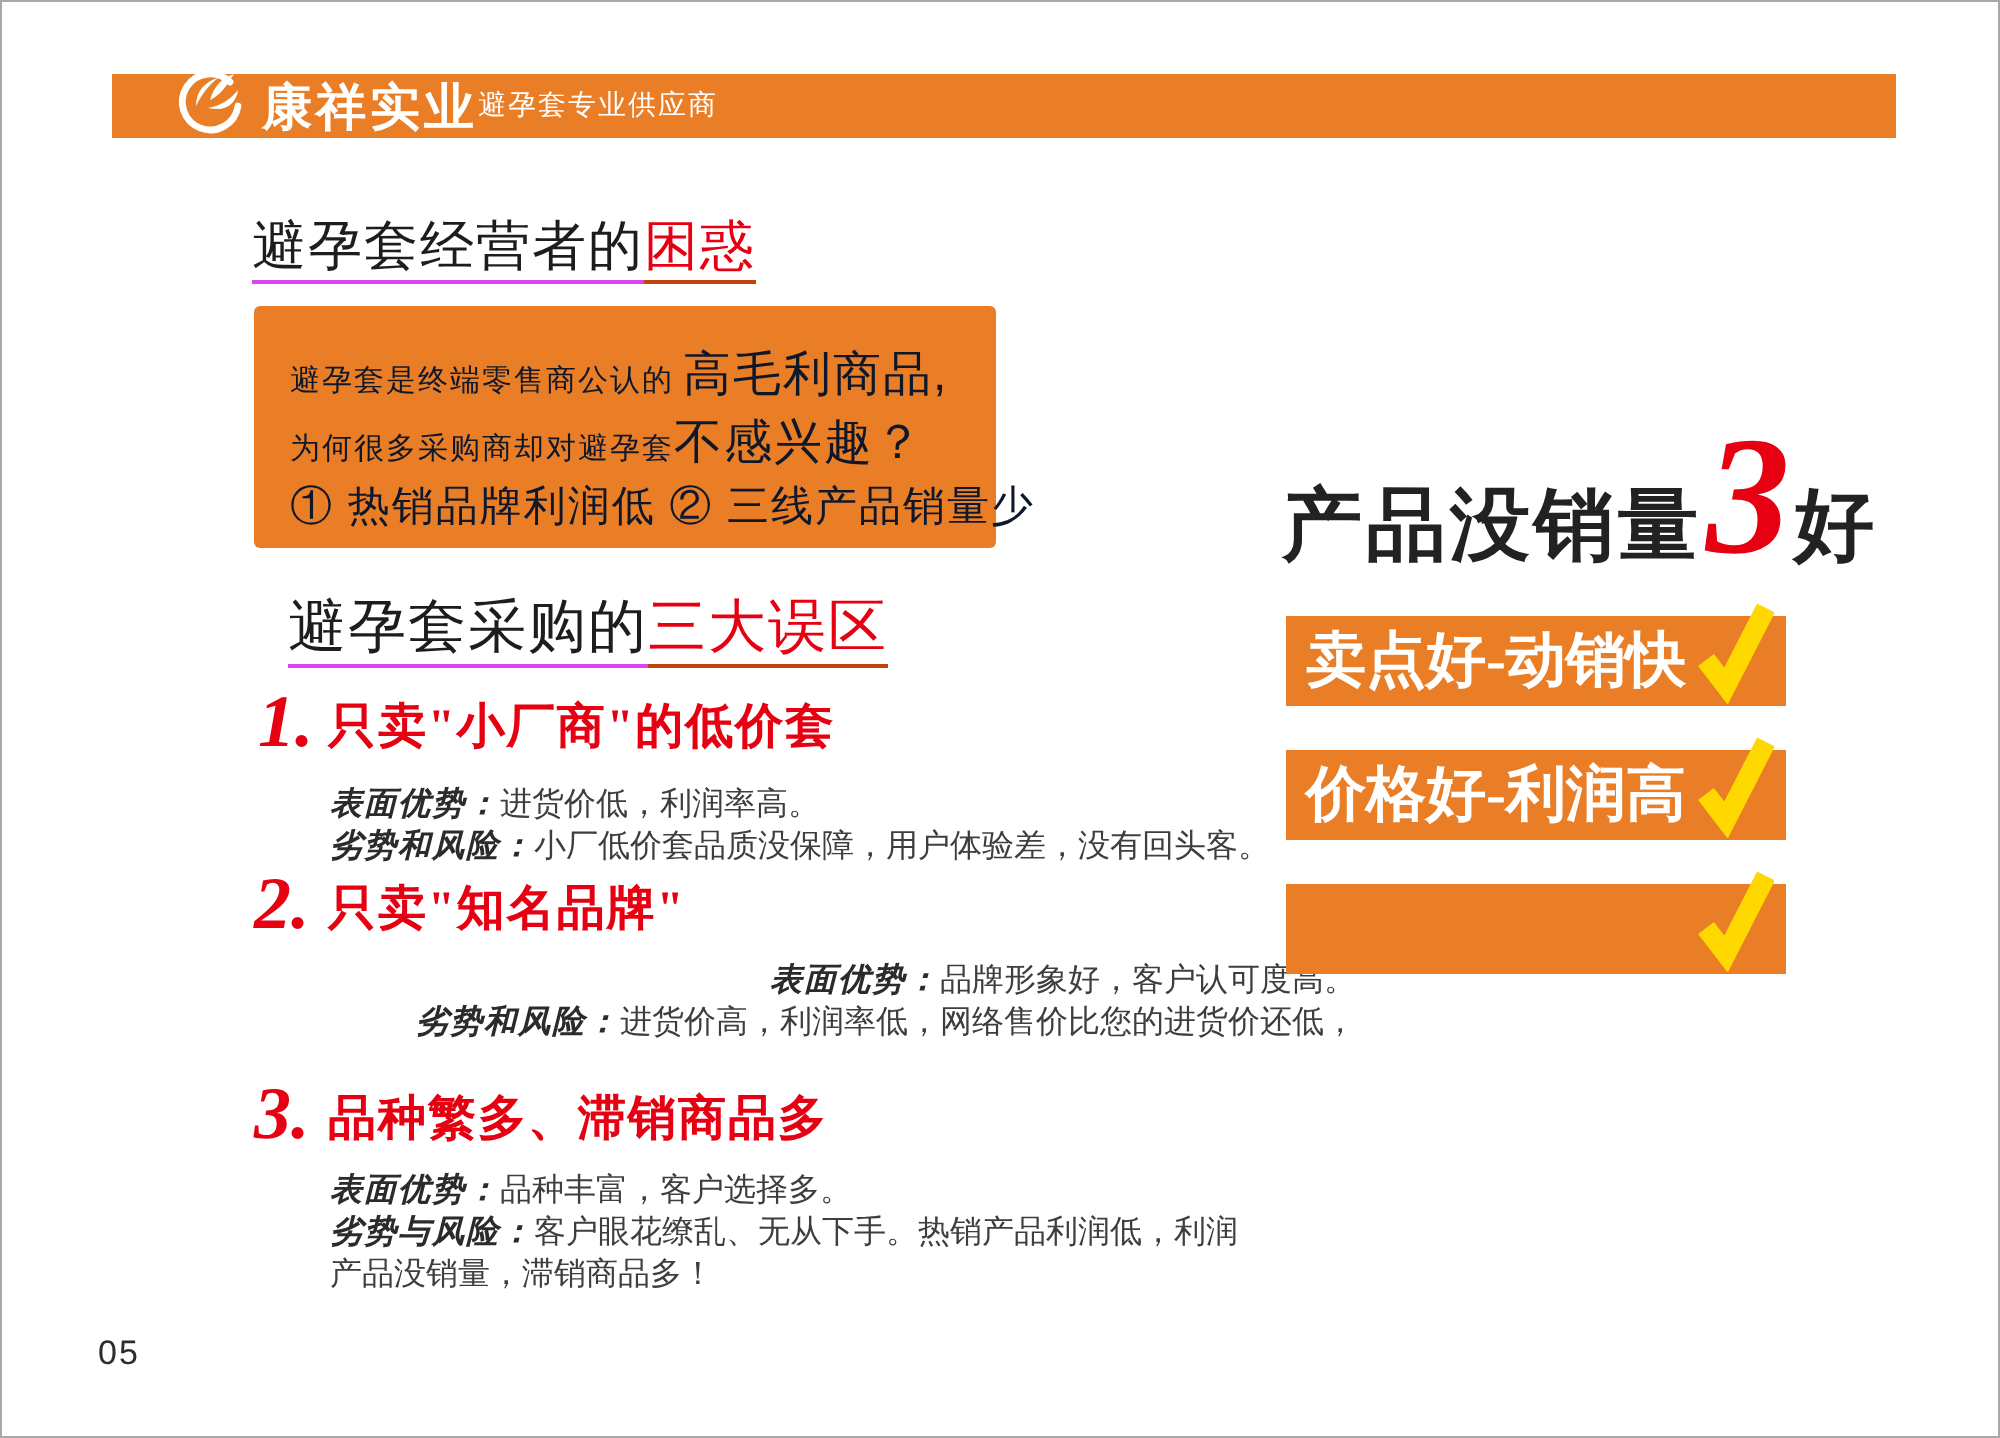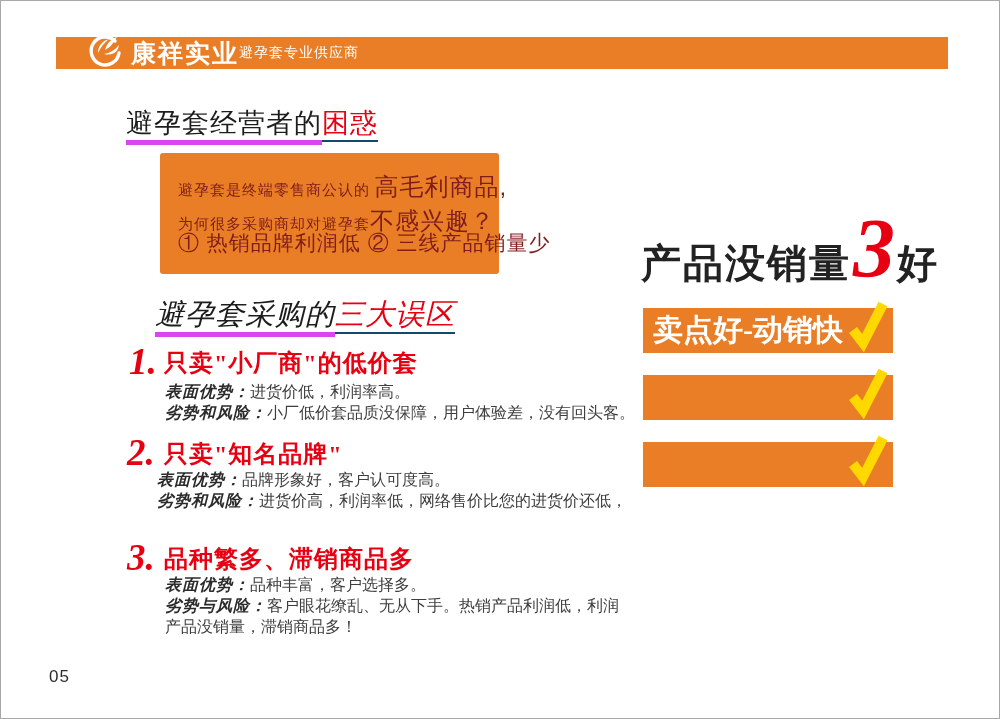--- a/index.html
+++ b/index.html
@@ -12,35 +12,35 @@
     position:absolute;left:55px;top:36px;width:892px;height:32px;
     background:#E97E26;display:flex;align-items:center;justify-content:flex-start;
     padding:0 14px 0 30px;box-sizing:border-box;overflow:visible;
   }
   .brand-wrap{display:flex;align-items:center;gap:9px;}
   .logo-svg{width:36px;height:36px;margin-top:-2px;}
   .brand-name{color:#fff;font-size:25px;font-weight:bold;letter-spacing:2px;}
   .tagline{color:#fff;font-size:14px;letter-spacing:1px;}
   
   .title1{position:absolute;left:125px;top:103px;font-size:27px;line-height:38px;white-space:nowrap;color:#1d1d1d;letter-spacing:1px;}
-  .title2{position:absolute;left:154px;top:294px;font-size:29px;line-height:38px;white-space:nowrap;color:#1d1d1d;letter-spacing:1px;font-style:italic;}
-  .t-black{border-bottom:5px solid #d946ef;padding-bottom:2px;text-align:center;}
-  .t-red{color:#E60012;border-bottom:2px solid #0c4a6e;padding-bottom:2px;}
+  .title2{position:absolute;left:143px;top:294px;font-size:29px;line-height:38px;white-space:nowrap;color:#1d1d1d;letter-spacing:1px;}
+  .t-black{border-bottom:2px solid #d946ef;padding-bottom:2px;text-align:center;}
+  .t-red{color:#E60012;border-bottom:2px solid #c2410c;padding-bottom:2px;}
   
-  .orange-box{position:absolute;left:126px;top:152px;width:339px;height:121px;background:#E97E26;border-radius:3px;color:#7f1d1d;margin-left:33px;}
+  .orange-box{position:absolute;left:126px;top:152px;width:371px;height:121px;background:#E97E26;border-radius:3px;color:#0f172a;}
   .ob-line{position:absolute;left:18px;white-space:nowrap;}
   .ob-line1{top:18px;}
   .ob-line2{top:52px;}
-  .ob-line3{top:76px;font-size:21px;letter-spacing:1px;}
+  .ob-line3{top:86px;font-size:21px;letter-spacing:1px;}
   .ob-small{font-size:15px;letter-spacing:1px;}
   .ob-large{font-size:24px;letter-spacing:1px;}
   
   .item-num{position:absolute;font-family:"Liberation Serif",serif;font-style:italic;font-weight:bold;font-size:37px;color:#E60012;}
   .item-head{position:absolute;font-family:"Liberation Serif",serif;font-weight:bold;font-size:24px;color:#E60012;white-space:nowrap;letter-spacing:1px;}
-  .item-body{position:absolute;width:505px;font-size:16px;line-height:21px;color:#3E3E3E;}
+  .item-body{position:absolute;width:505px;font-size:16px;line-height:21px;color:#3E3E3E;margin-top:11px;}
   .lbl{font-family:"Liberation Serif",serif;font-style:italic;font-weight:bold;color:#2b2b2b;letter-spacing:1px;}
   .body-line{min-height:21px;}
   
   .sel-title{position:absolute;left:640px;top:206px;white-space:nowrap;line-height:1;}
   .sel-black{font-family:"Liberation Serif",serif;font-weight:bold;font-size:40px;color:#222;letter-spacing:2px;vertical-align:baseline;}
   .sel-three{font-family:"Liberation Serif",serif;font-style:italic;font-weight:bold;font-size:84px;color:#E60012;vertical-align:baseline;margin:0 2px;}
   .benefit{
     position:absolute;left:642px;width:250px;height:45px;background:#E97E26;
     display:flex;align-items:center;box-sizing:border-box;padding-left:10px;overflow:visible;
   }
@@ -80,21 +80,21 @@
 
   <div class="item-num" style="left:128px;top:339px;">1.</div>
   <div class="item-head" style="left:163px;top:346px;">只卖"小厂商"的低价套</div>
   <div class="item-body" style="left:164px;top:380px;">
     <div class="body-line"><span class="lbl">表面优势：</span><span>进货价低，利润率高。</span></div>
     <div class="body-line"><span class="lbl">劣势和风险：</span><span>小厂低价套品质没保障，用户体验差，没有回头客。</span></div>
   </div>
 
   <div class="item-num" style="left:126px;top:430px;">2.</div>
   <div class="item-head" style="left:163px;top:437px;">只卖"知名品牌"</div>
-  <div class="item-body" style="left:156px;top:468px;">
+  <div class="item-body" style="left:172px;top:468px;text-align:right;">
     <div class="body-line"><span class="lbl">表面优势：</span><span>品牌形象好，客户认可度高。</span></div>
     <div class="body-line"><span class="lbl">劣势和风险：</span><span>进货价高，利润率低，网络售价比您的进货价还低，</span></div>
   </div>
 
   <div class="item-num" style="left:126px;top:535px;">3.</div>
   <div class="item-head" style="left:163px;top:542px;">品种繁多、滞销商品多</div>
   <div class="item-body" style="left:164px;top:573px;">
     <div class="body-line"><span class="lbl">表面优势：</span><span>品种丰富，客户选择多。</span></div>
     <div class="body-line"><span class="lbl">劣势与风险：</span><span>客户眼花缭乱、无从下手。热销产品利润低，利润</span></div>
     <div class="body-line">产品没销量，滞销商品多！</div>
@@ -102,20 +102,21 @@
 
   <div class="sel-title"><span class="sel-black">产品没销量</span><span class="sel-three">3</span><span class="sel-black">好</span></div>
 
   <div class="benefit benefit1">
     <span class="benefit-label">卖点好-动销快</span>
     <svg class="check-svg" viewBox="0 0 38 56">
       <path d="M4 34 L14 47 L34 8" fill="none" stroke="#FFD800" stroke-width="10" stroke-linejoin="miter"></path>
     </svg>
   </div>
   <div class="benefit benefit2">
+    <span class="benefit-label">价格好-利润高</span>
     <svg class="check-svg" viewBox="0 0 38 56">
       <path d="M4 34 L14 47 L34 8" fill="none" stroke="#FFD800" stroke-width="10" stroke-linejoin="miter"></path>
     </svg>
   </div>
   <div class="benefit benefit3">
     <svg class="check-svg" viewBox="0 0 38 56">
       <path d="M4 34 L14 47 L34 8" fill="none" stroke="#FFD800" stroke-width="10" stroke-linejoin="miter"></path>
     </svg>
   </div>
 

